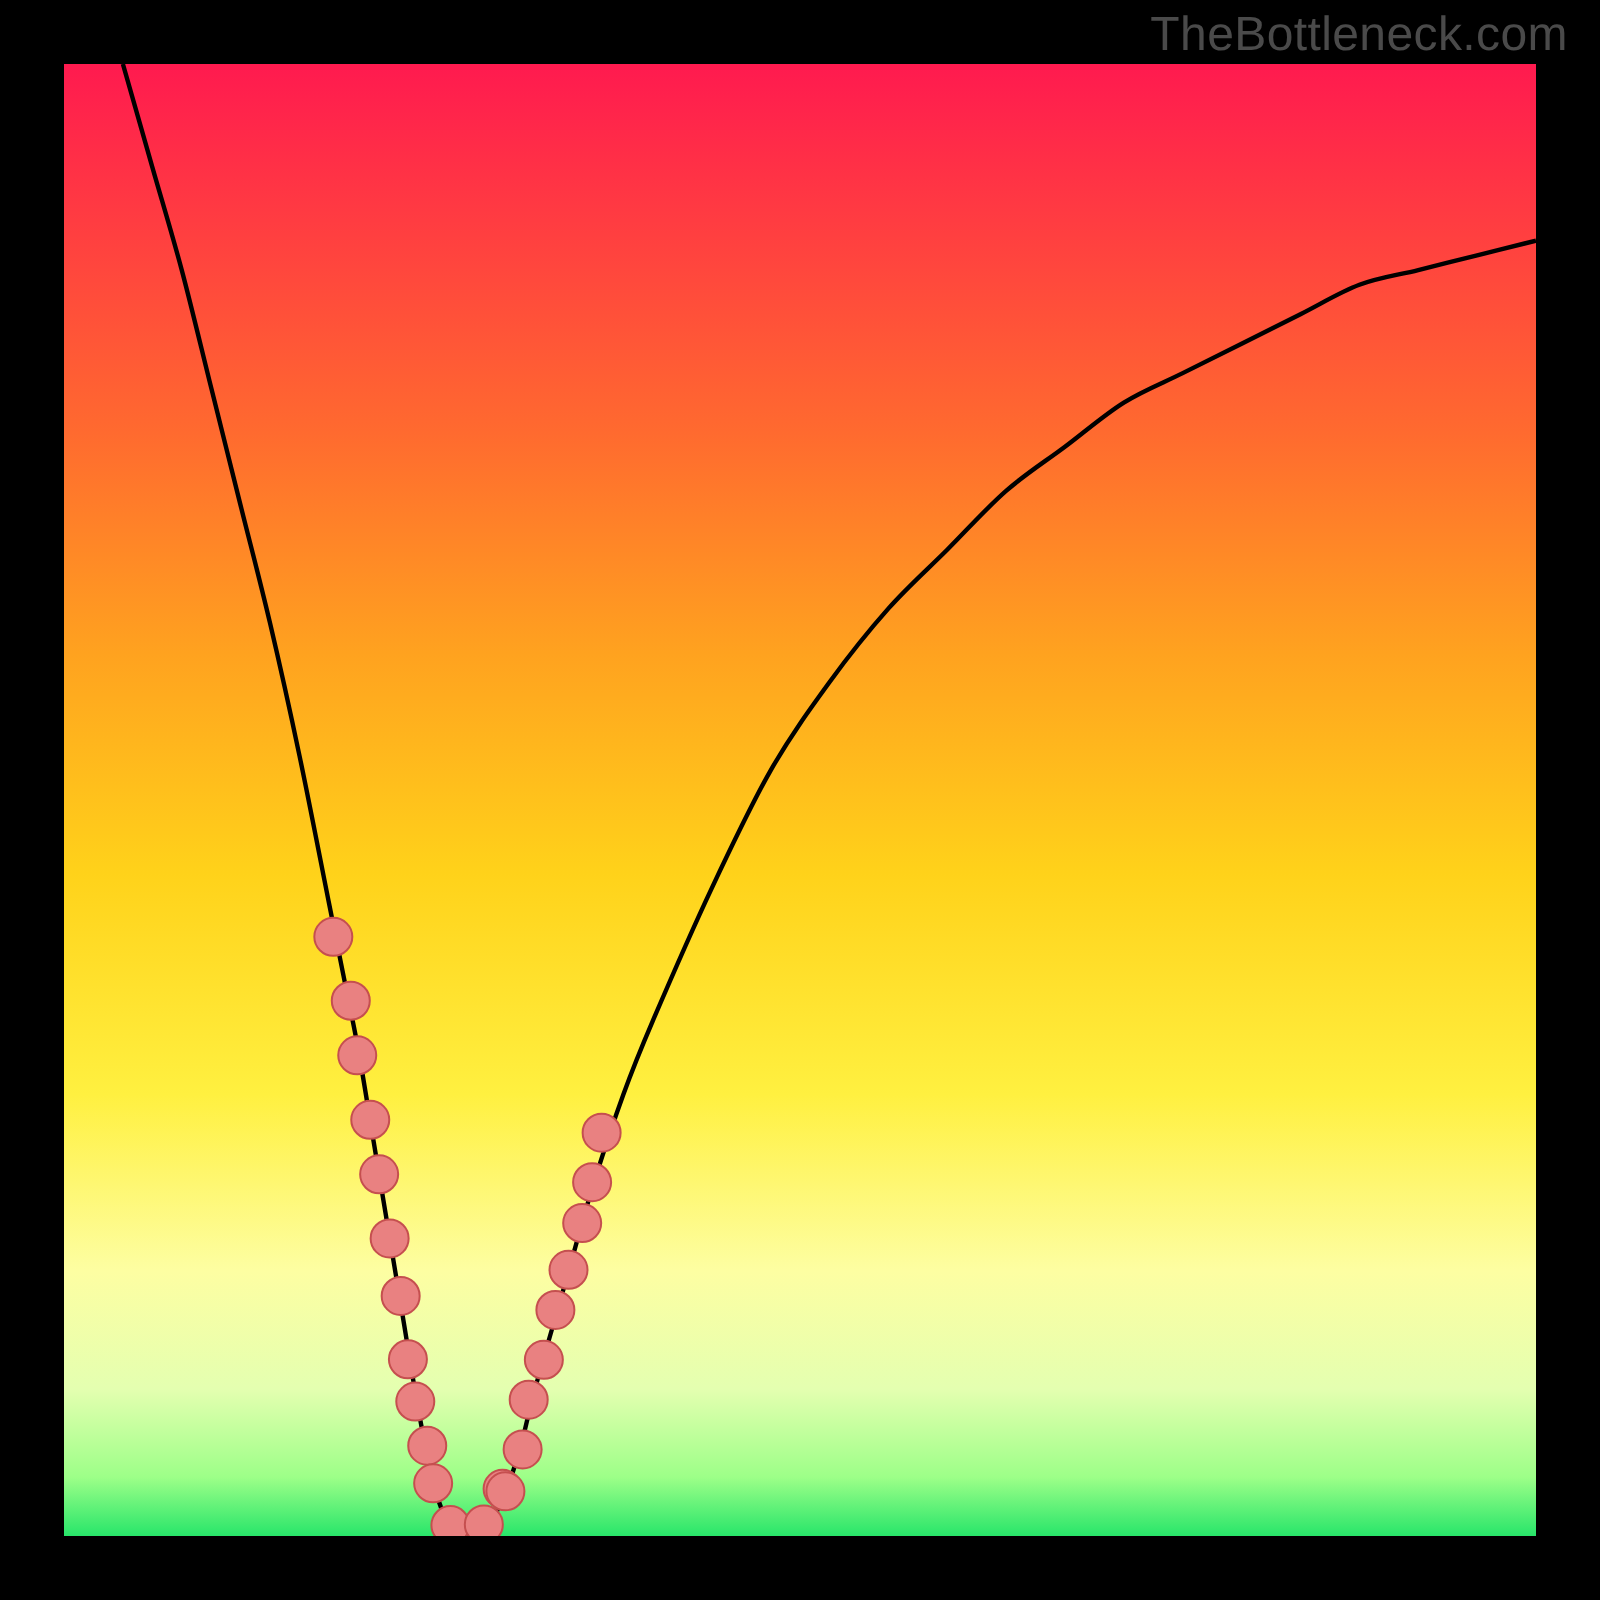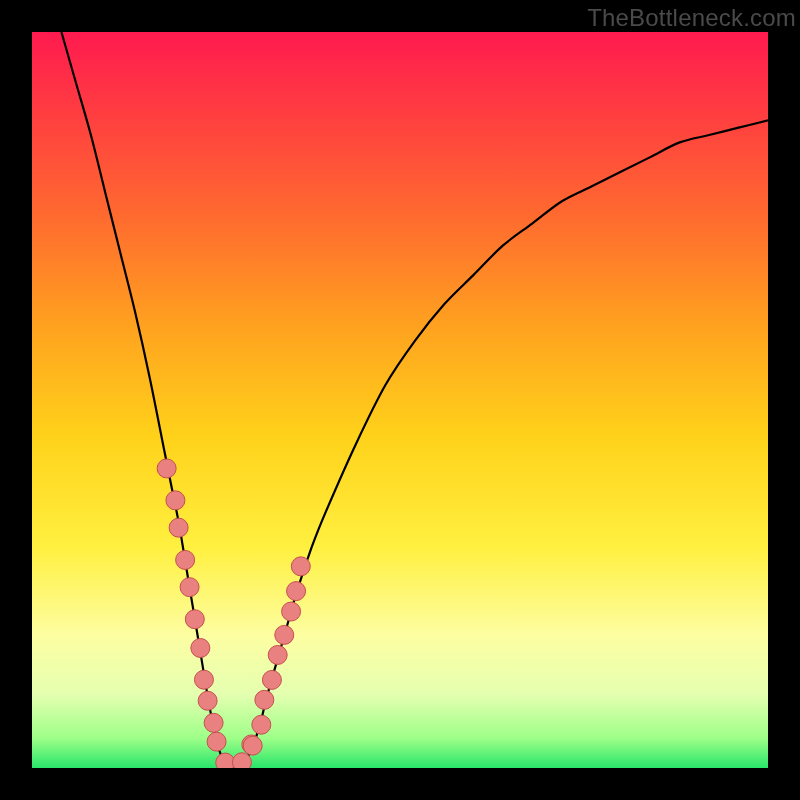--- a/index.html
+++ b/index.html
@@ -22,21 +22,21 @@
   .plot-area {
     position: absolute;
     left: 0;
     top: 0;
     width: 736px;
     height: 736px;
   }
   .watermark {
     position: absolute;
     top: 4px;
-    right: 4px;
+    right: 16px;
     color: #4a4a4a;
     font-size: 24px;
     font-weight: 500;
     letter-spacing: 0.2px;
     user-select: none;
   }
   svg {
     display: block;
   }
 </style>

